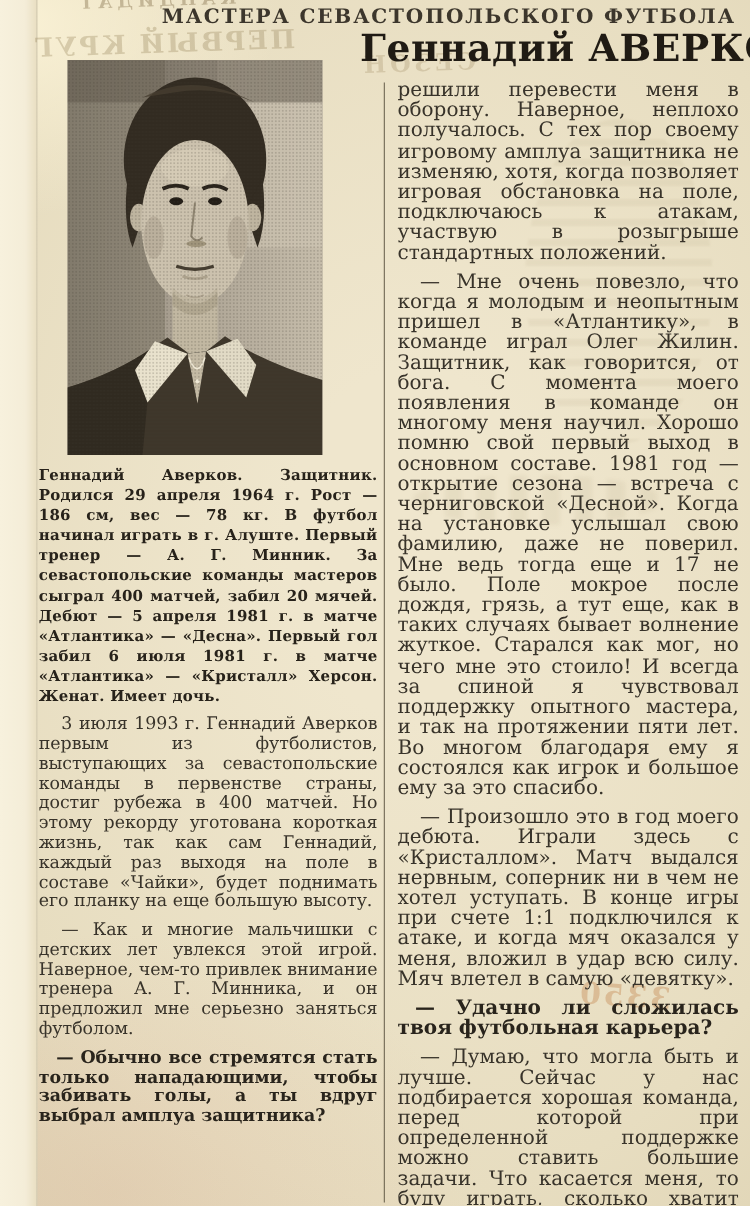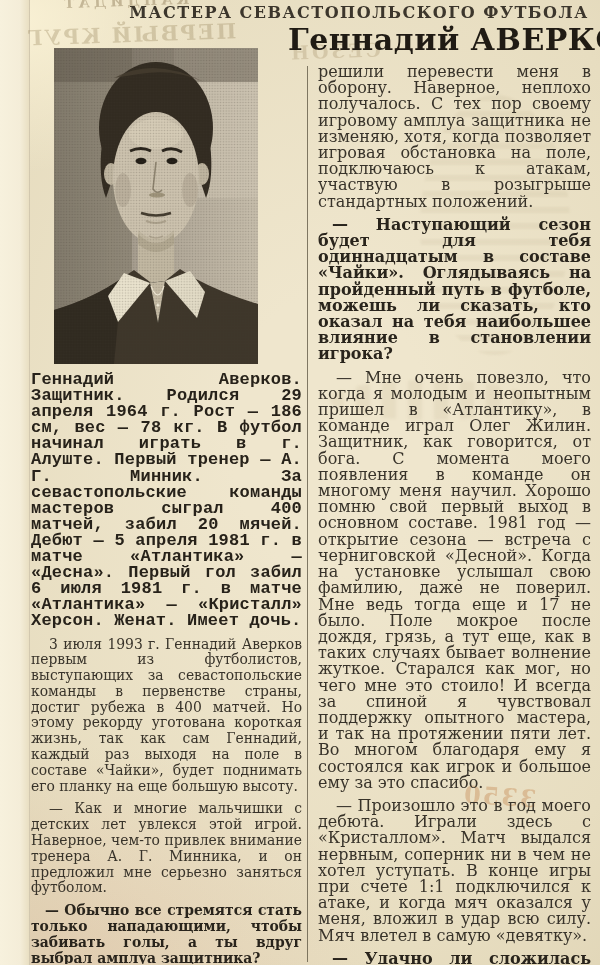--- a/index.html
+++ b/index.html
@@ -41,21 +41,21 @@
   }
   .col p{margin:0 0 7px 0;}
   .col-left{
     left:31px;top:372px;width:271px;height:592px;
     font-size:13.9px;line-height:15.8px;
   }
   .col-right{
     left:318px;top:64px;width:273px;height:900px;
     font-size:16px;line-height:16.2px;
   }
-  .bio{font-weight:bold;font-size:17px;line-height:16.1px;letter-spacing:.2px;color:#27221a;font-family:Liberation Mono, monospace;}
+  .bio{font-weight:bold;font-size:12px;line-height:16.1px;letter-spacing:.2px;color:#27221a;}
   .q{font-weight:bold;color:#29241c;text-indent:14px;}
   .ind{text-indent:18px;}
   .divider{
     position:absolute;left:307px;top:66px;width:1px;height:896px;
     background:#59513f;opacity:.75;
   }
   .bleed{
     position:absolute;
     color:rgba(142,121,78,.30);
     font-weight:bold;
@@ -158,20 +158,19 @@
   <div class="col col-left">
     <p class="bio">Геннадий Аверков. Защитник. Родился 29 апреля 1964 г. Рост — 186 см, вес — 78 кг. В футбол начинал играть в г. Алуште. Первый тренер — А. Г. Минник. За севастопольские команды мастеров сыграл 400 матчей, забил 20 мячей. Дебют — 5 апреля 1981 г. в матче «Атлантика» — «Десна». Первый гол забил 6 июля 1981 г. в матче «Атлантика» — «Кристалл» Херсон. Женат. Имеет дочь.</p>
     <p class="ind">3 июля 1993 г. Геннадий Аверков первым из футболистов, выступающих за севастопольские команды в первенстве страны, достиг рубежа в 400 матчей. Но этому рекорду уготована короткая жизнь, так как сам Геннадий, каждый раз выходя на поле в составе «Чайки», будет поднимать его планку на еще большую высоту.</p>
     <p class="ind">— Как и многие мальчишки с детских лет увлекся этой игрой. Наверное, чем-то привлек внимание тренера А. Г. Минника, и он предложил мне серьезно заняться футболом.</p>
     <p class="q">— Обычно все стремятся стать только нападающими, чтобы забивать голы, а ты вдруг выбрал амплуа защитника?</p>
 
   </div>
 
   <div class="col col-right">
     <p>решили перевести меня в оборону. Наверное, неплохо получалось. С тех пор своему игровому амплуа защитника не изменяю, хотя, когда позволяет игровая обстановка на поле, подключаюсь к атакам, участвую в розыгрыше стандартных положений.</p>
-    <p class="q">— Наступающий сезон будет для тебя одиннадцатым в составе «Чайки». Оглядываясь на пройденный путь в футболе, можешь ли сказать, кто оказал на тебя наибольшее влияние в становлении игрока?</p>
     <p class="ind">— Мне очень повезло, что когда я молодым и неопытным пришел в «Атлантику», в команде играл Олег Жилин. Защитник, как говорится, от бога. С момента моего появления в команде он многому меня научил. Хорошо помню свой первый выход в основном составе. 1981 год — открытие сезона — встреча с черниговской «Десной». Когда на установке услышал свою фамилию, даже не поверил. Мне ведь тогда еще и 17 не было. Поле мокрое после дождя, грязь, а тут еще, как в таких случаях бывает волнение жуткое. Старался как мог, но чего мне это стоило! И всегда за спиной я чувствовал поддержку опытного мастера, и так на протяжении пяти лет. Во многом благодаря ему я состоялся как игрок и большое ему за это спасибо.</p>
     <p class="ind">— Произошло это в год моего дебюта. Играли здесь с «Кристаллом». Матч выдался нервным, соперник ни в чем не хотел уступать. В конце игры при счете 1:1 подключился к атаке, и когда мяч оказался у меня, вложил в удар всю силу. Мяч влетел в самую «девятку».</p>
     <p class="q">— Удачно ли сложилась твоя футбольная карьера?</p>
     <p class="ind">— Думаю, что могла быть и лучше. Сейчас у нас подбирается хорошая команда, перед которой при определенной поддержке можно ставить большие задачи. Что касается меня, то буду играть, сколько хватит сил. Мне кажется, что могу еще помочь команде,</p>
   </div>
 
 </div>
 
 </body></html>

